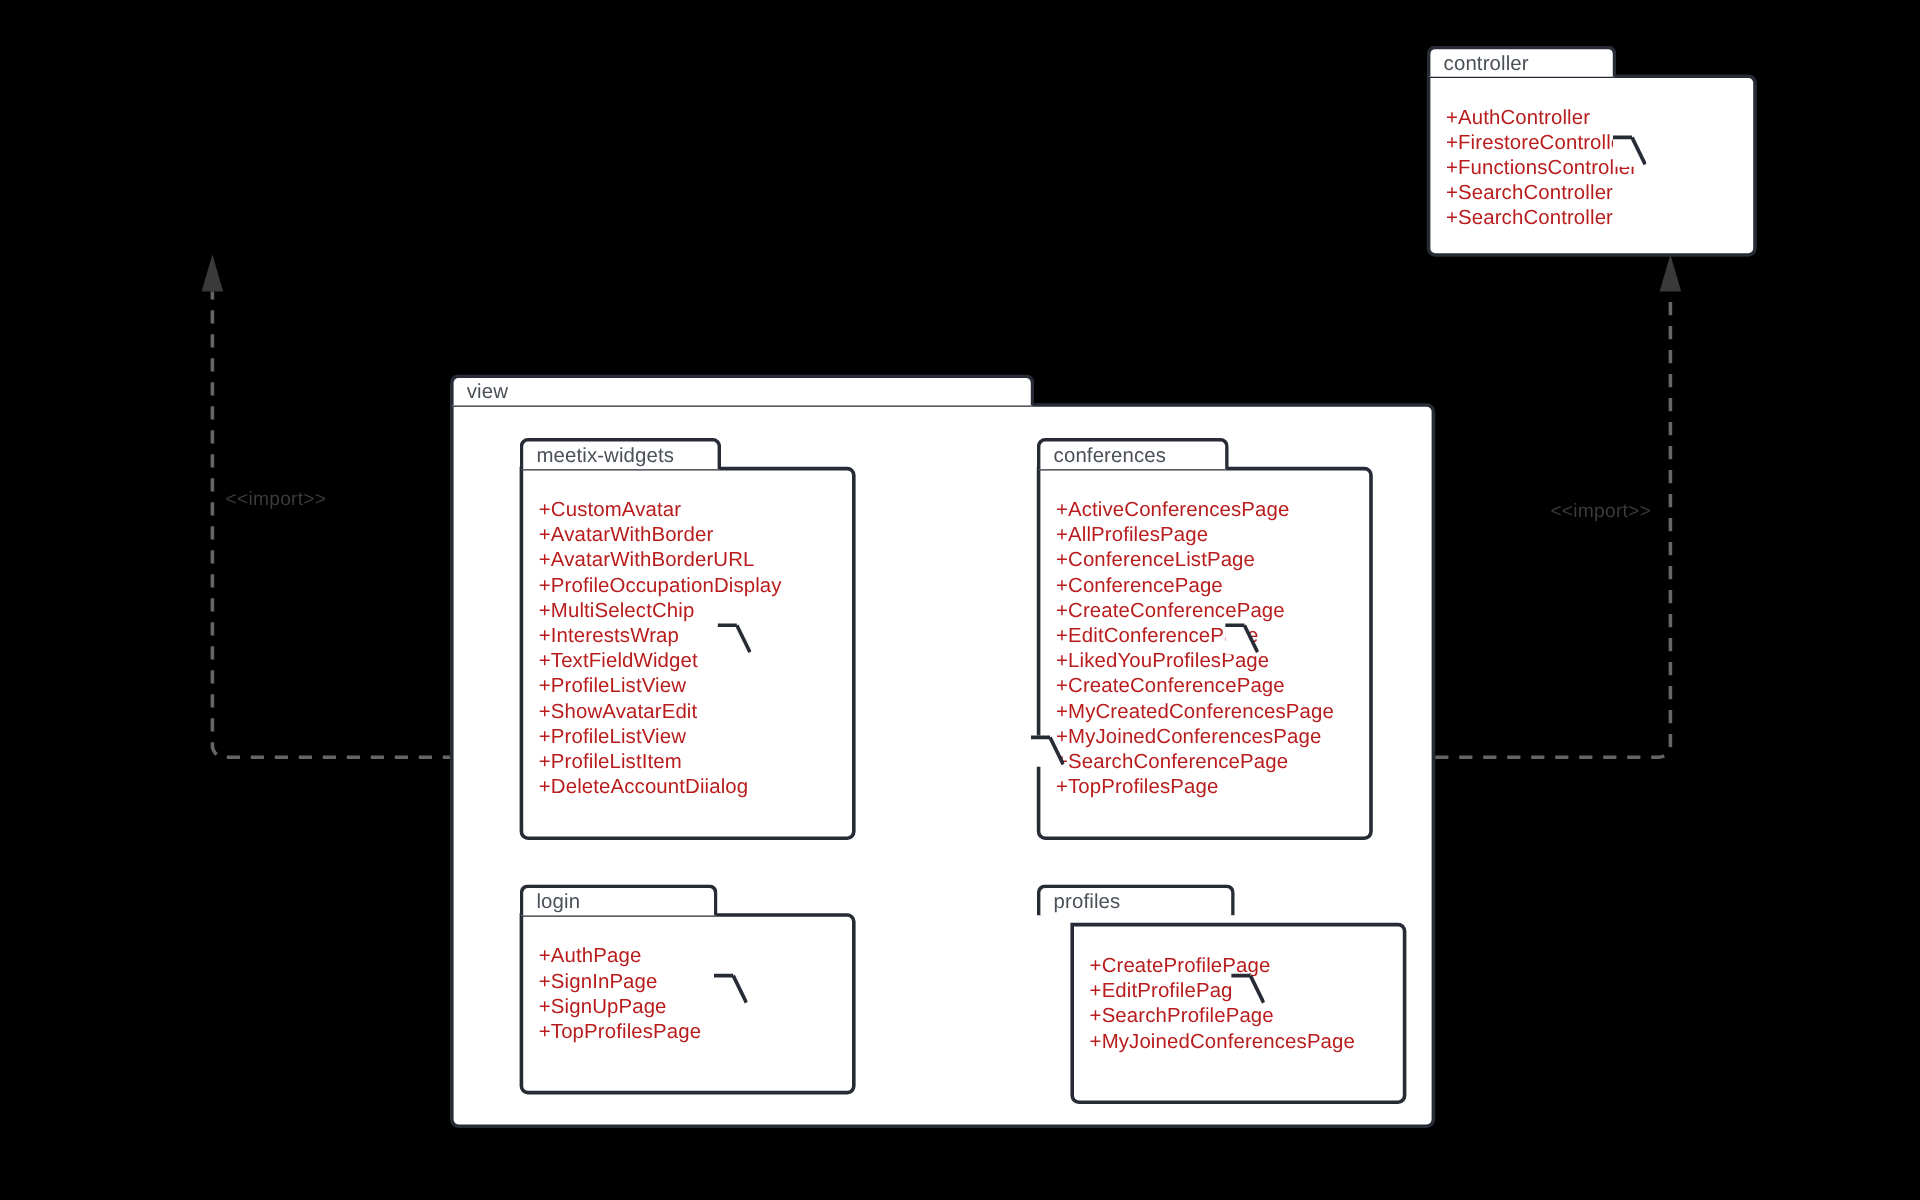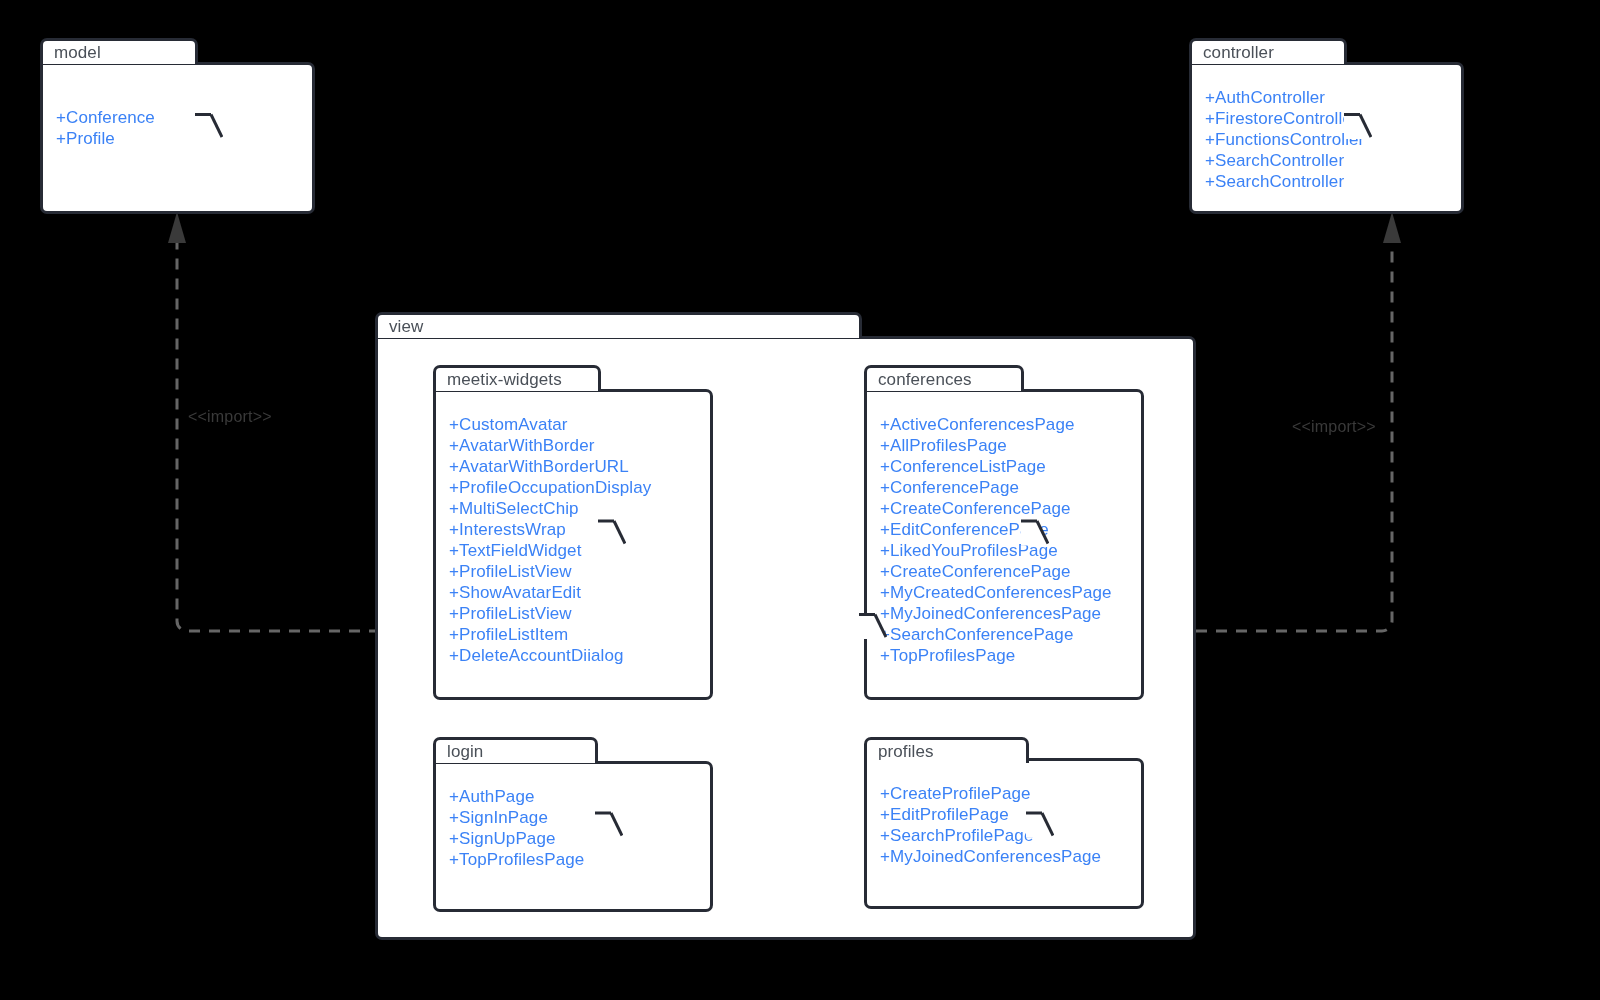--- a/index.html
+++ b/index.html
@@ -61,21 +61,21 @@
   }
   .member-list {
     position: absolute;
     list-style: none;
     margin: 0;
     padding: 0;
   }
   .member {
     font-size: 17px;
     line-height: 21px;
-    color: #3b82f6;
+    color: #b91c1c;
     white-space: nowrap;
     letter-spacing: 0.1px;
   }
 
   
   .edge-svg {
     position: absolute;
     top: 0;
     left: 0;
     width: 1600px;
@@ -110,36 +110,20 @@
 
   <svg class="edge-svg" viewBox="0 0 1600 1000" xmlns="http://www.w3.org/2000/svg">
 
     <path class="edge-line" d="M 380 631 L 187 631 A 10 10 0 0 1 177 621 L 177 243"></path>
     <polygon class="edge-head" points="177,212 186,243 168,243"></polygon>
 
     <path class="edge-line" d="M 1196 631 L 1382 631 A 10 10 0 0 0 1392 621 L 1392 243"></path>
     <polygon class="edge-head" points="1392,212 1401,243 1383,243"></polygon>
   </svg>
 
-  <div class="pkg" style="left:40px; top:38px; width:275px; height:176px;">
-    <div class="pkg-tab" style="width:158px; height:26px;">
-      <span class="pkg-tab-label">model</span>
-    </div>
-    <svg class="pkg-tab-bevel" style="left:155px; width:28px;" viewBox="0 0 28 26" xmlns="http://www.w3.org/2000/svg">
-      <path d="M0,0 L16,0 L28,24 L28,26 L0,26 Z" fill="#ffffff" stroke="none"></path>
-      <path d="M16,1.5 L27,24" stroke="#272b35" stroke-width="3" fill="none"></path>
-      <path d="M0,1.5 L16,1.5" stroke="#272b35" stroke-width="3" fill="none"></path>
-    </svg>
-    <div class="pkg-body" style="top:24px; width:275px; height:152px;">
-      <ul class="member-list" style="left:13px; top:42px;">
-        <li class="member">+Conference</li>
-        <li class="member">+Profile</li>
-      </ul>
-    </div>
-  </div>
 
   <div class="pkg" style="left:1189px; top:38px; width:310px; height:176px;padding-left:23px;">
     <div class="pkg-tab" style="width:158px; height:26px;">
       <span class="pkg-tab-label">controller</span>
     </div>
     <svg class="pkg-tab-bevel" style="left:155px; width:28px;" viewBox="0 0 28 26" xmlns="http://www.w3.org/2000/svg">
       <path d="M0,0 L16,0 L28,24 L28,26 L0,26 Z" fill="#ffffff" stroke="none"></path>
       <path d="M16,1.5 L27,24" stroke="#272b35" stroke-width="3" fill="none"></path>
       <path d="M0,1.5 L16,1.5" stroke="#272b35" stroke-width="3" fill="none"></path>
     </svg>
@@ -240,21 +224,21 @@
 
       <div class="pkg" style="left:486px; top:398px; width:280px; height:175px;">
         <div class="pkg-tab" style="width:165px; height:26px;">
           <span class="pkg-tab-label">profiles</span>
         </div>
         <svg class="pkg-tab-bevel" style="left:162px; width:28px;" viewBox="0 0 28 26" xmlns="http://www.w3.org/2000/svg">
           <path d="M0,0 L16,0 L28,24 L28,26 L0,26 Z" fill="#ffffff" stroke="none"></path>
           <path d="M16,1.5 L27,24" stroke="#272b35" stroke-width="3" fill="none"></path>
           <path d="M0,1.5 L16,1.5" stroke="#272b35" stroke-width="3" fill="none"></path>
         </svg>
-        <div class="pkg-body" style="top:21px; width:280px; height:151px;">
+        <div class="pkg-body" style="top:32px; width:280px; height:151px;margin-left:28px;">
           <ul class="member-list" style="left:13px; top:22px;">
             <li class="member">+CreateProfilePage</li>
             <li class="member">+EditProfilePage</li>
             <li class="member">+SearchProfilePage</li>
             <li class="member">+MyJoinedConferencesPage</li>
           </ul>
         </div>
       </div>
 
     </div>

